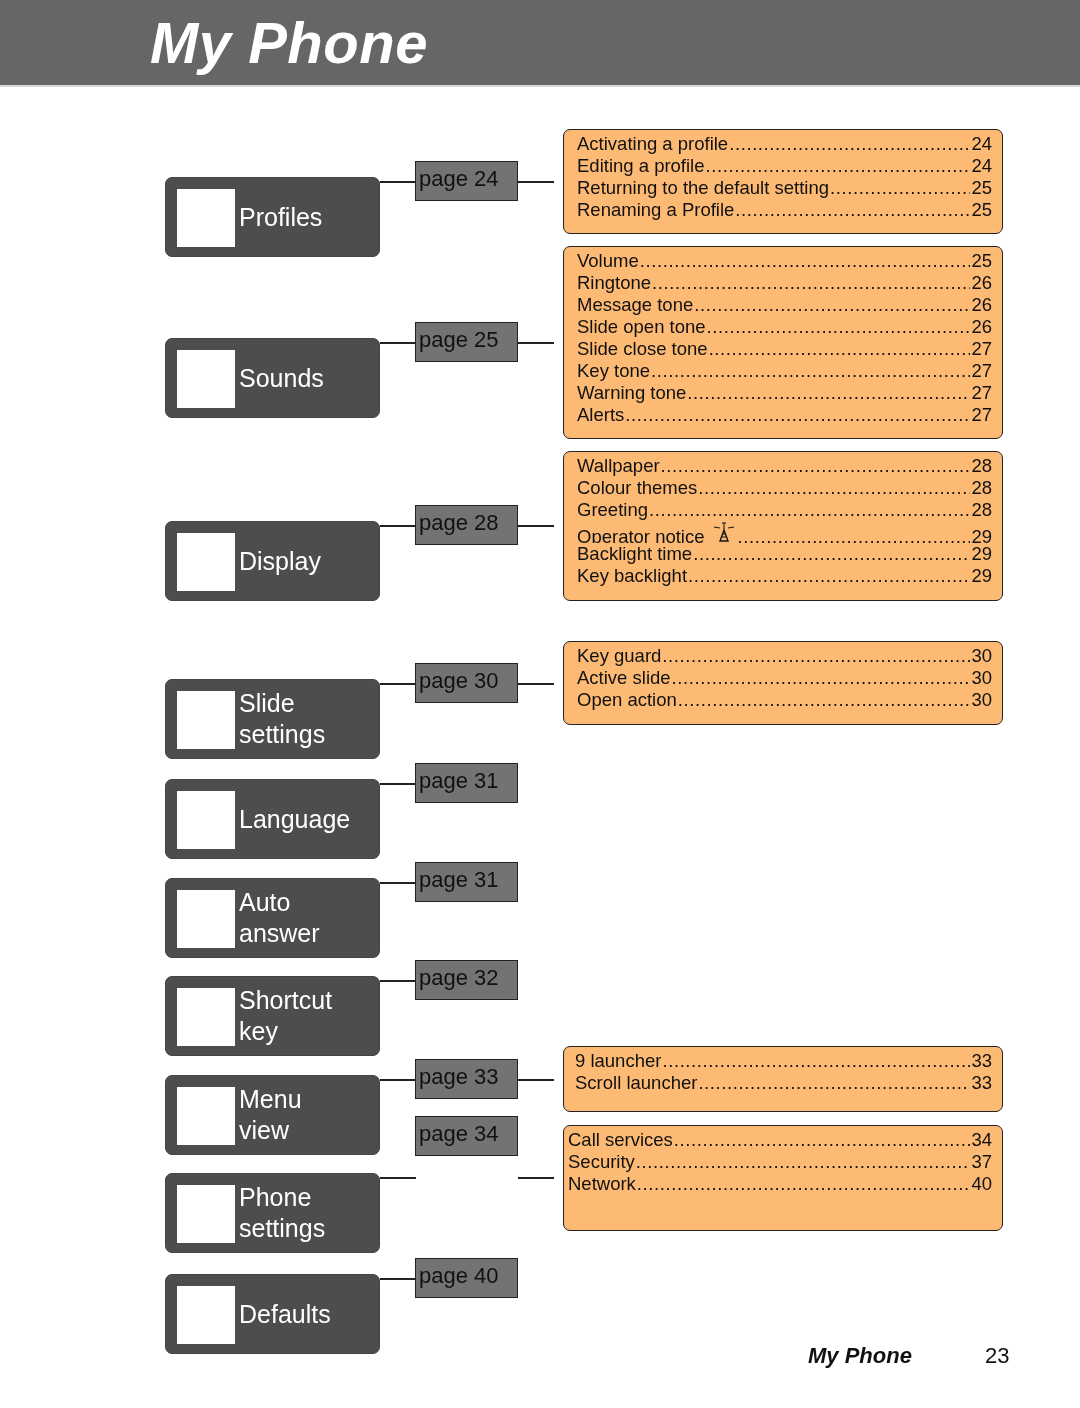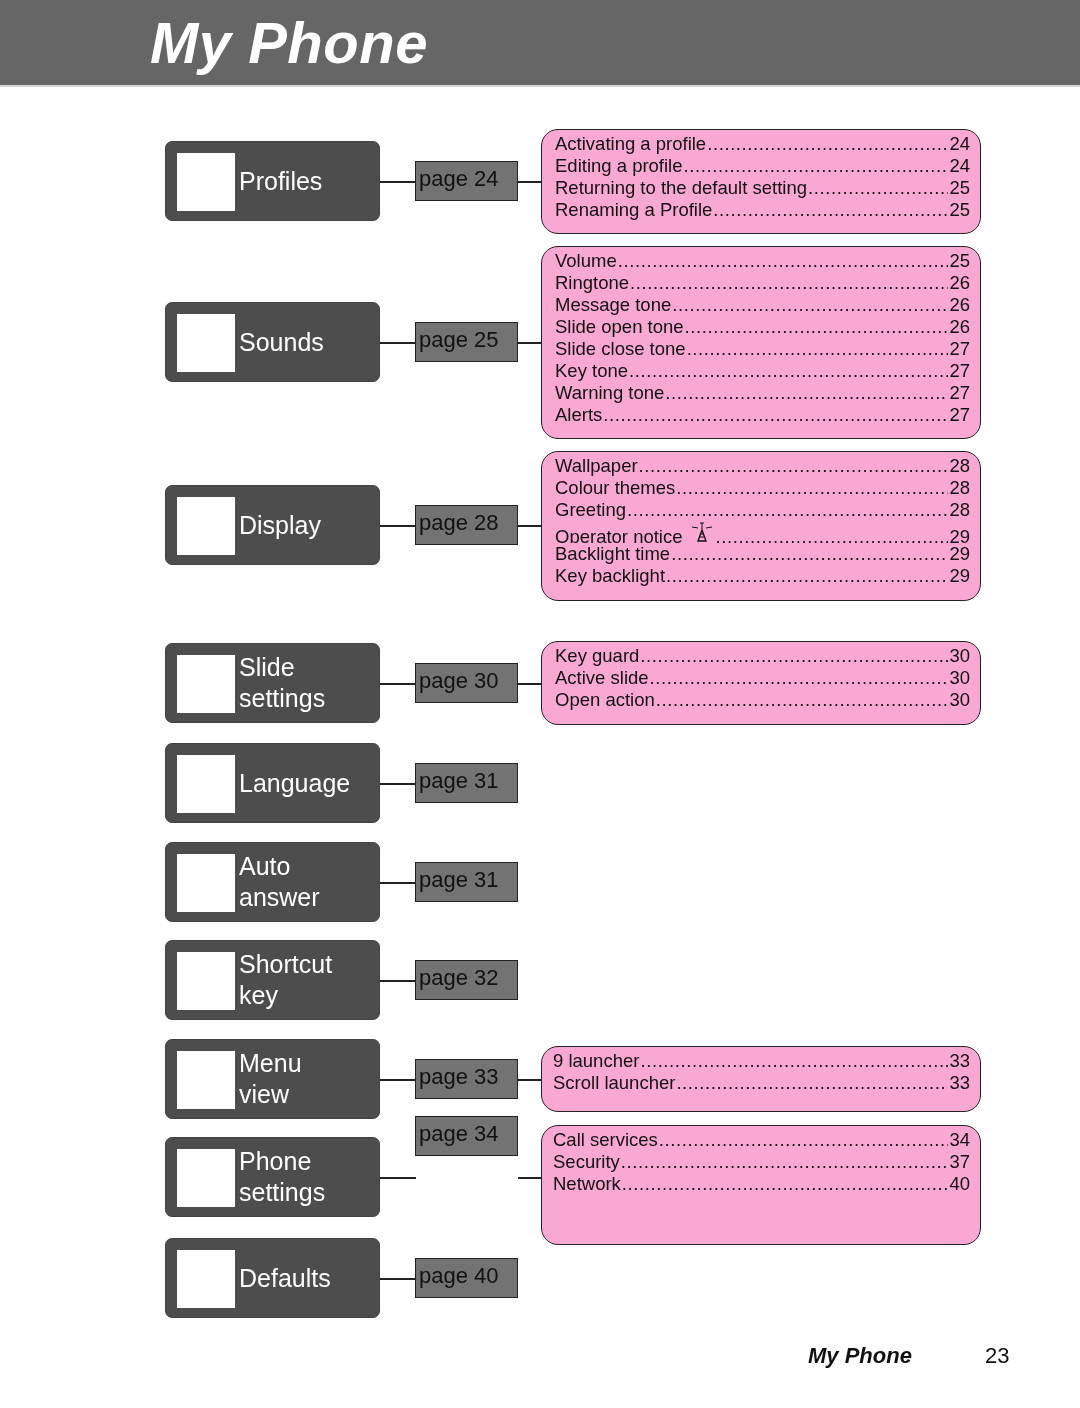--- a/index.html
+++ b/index.html
@@ -2,29 +2,29 @@
 <html><head>
   <meta charset="utf-8">
   <style>
     * { box-sizing: border-box; margin: 0; padding: 0; }
     html, body { width: 1080px; height: 1408px; background: #ffffff; overflow: hidden; }
     body { position: relative; font-family: "Liberation Sans", "DejaVu Sans", sans-serif; color: #111; }
 
     .header-bar { position: absolute; left: 0; top: 0; width: 1080px; height: 87px; background: #666666; border-bottom: 2px solid #d8d8d8; }
     .header-title { position: absolute; left: 150px; top: 14px; font-size: 58px; font-weight: bold; font-style: italic; color: #ffffff; letter-spacing: 0.5px; line-height: 1; }
 
-    .menu-tile { position: absolute; left: 165px; width: 215px; height: 80px; background: #4d4d4d; border-radius: 7px; border: 1px solid #444; }
+    .menu-tile { position: absolute; left: 165px; width: 215px; height: 80px; background: #4d4d4d; border-radius: 7px; border: 1px solid #444; margin-top: 36px; }
     .tile-icon { position: absolute; left: 11px; top: 11px; width: 58px; height: 58px; background: #ffffff; }
     .tile-label { position: absolute; left: 73px; top: 0; height: 100%; display: flex; align-items: center; color: #ffffff; font-size: 25px; line-height: 31px; white-space: pre-line; }
 
     .connector { position: absolute; height: 1.5px; background: #222; }
 
     .page-box { position: absolute; left: 415px; width: 103px; height: 40px; border: 1.5px solid #222; background: #737373; font-size: 22px; line-height: 1; padding-left: 3px; display: flex; align-items: center; padding-bottom: 4px; }
 
-    .toc-box { position: absolute; left: 541px; width: 440px; border: 1.5px solid #222; border-radius: 17px; background: #f9a8d4; padding: 3px 10px 0 13px; }
+    .toc-box { position: absolute; left: 563px; width: 440px; border: 1.5px solid #222; border-radius: 7px; background: #fdba74; padding: 3px 10px 0 13px; }
     .toc-row { display: flex; align-items: baseline; font-size: 18.5px; line-height: 22px; height: 22px; white-space: nowrap; overflow: hidden; }
     .toc-label { flex: 0 0 auto; }
     .toc-dots { flex: 1 1 auto; overflow: hidden; color: #111; letter-spacing: 0.6px; margin: 0 1px; }
     .toc-dots::before { content: "........................................................................................................................................................"; }
     .toc-page { flex: 0 0 auto; }
     .antenna-icon { display: inline-block; width: 26px; height: 22px; margin-left: 6px; vertical-align: middle; flex: 0 0 auto; }
 
     .footer-title { position: absolute; left: 808px; top: 1343px; font-size: 22px; font-weight: bold; font-style: italic; color: #111; }
     .footer-page { position: absolute; left: 985px; top: 1343px; font-size: 22px; color: #111; text-align: right; }
   </style>
@@ -242,21 +242,21 @@
       <span class="toc-dots"></span>
       <span class="toc-page">33</span>
     </div>
   <div class="toc-row">
       <span class="toc-label">Scroll launcher</span>
       <span class="toc-dots"></span>
       <span class="toc-page">33</span>
     </div>
 </div>
 
-<div class="toc-box" style="top:1125px; height:120px; padding-left:11px">
+<div class="toc-box" style="top:1125px; height:106px; padding-left:4px">
   <div class="toc-row">
       <span class="toc-label">Call services</span>
       <span class="toc-dots"></span>
       <span class="toc-page">34</span>
     </div>
   <div class="toc-row">
       <span class="toc-label">Security</span>
       <span class="toc-dots"></span>
       <span class="toc-page">37</span>
     </div>

